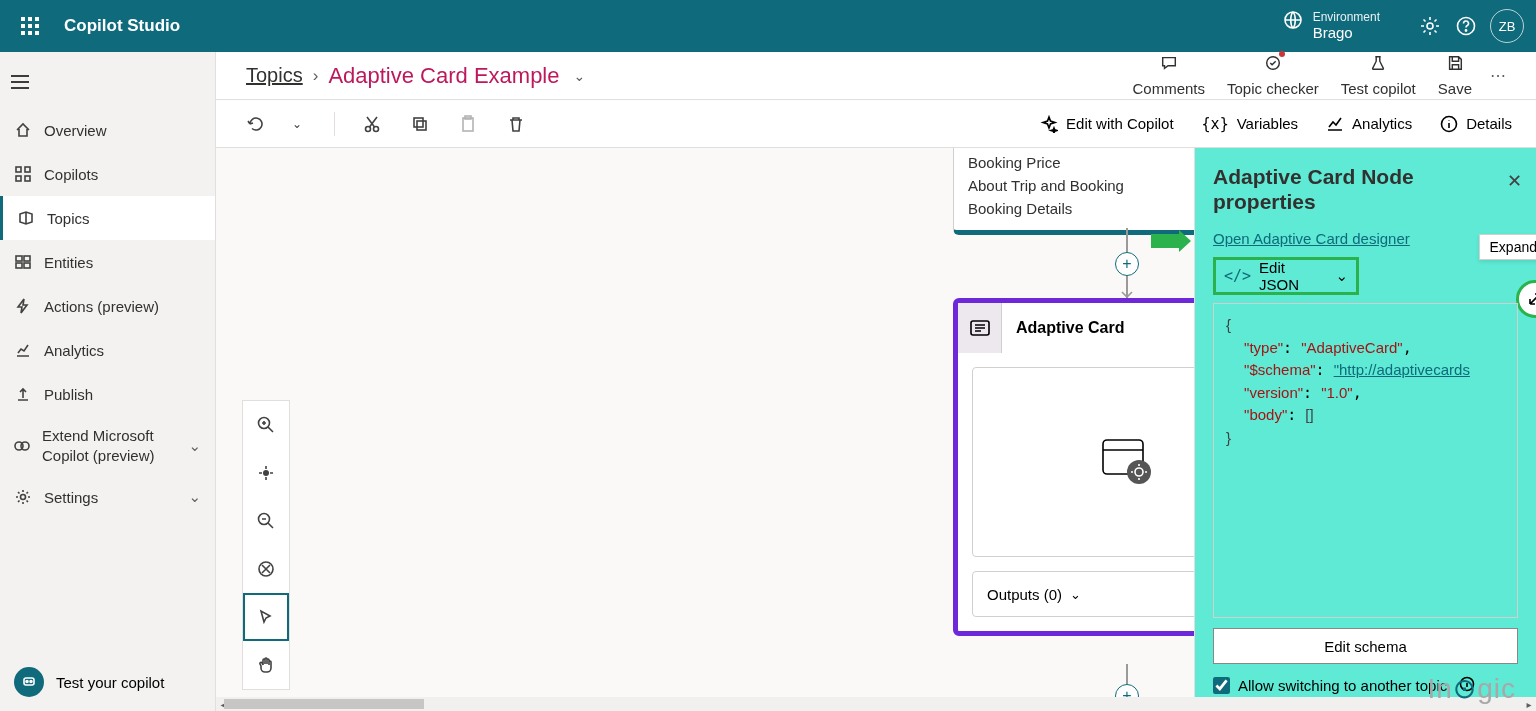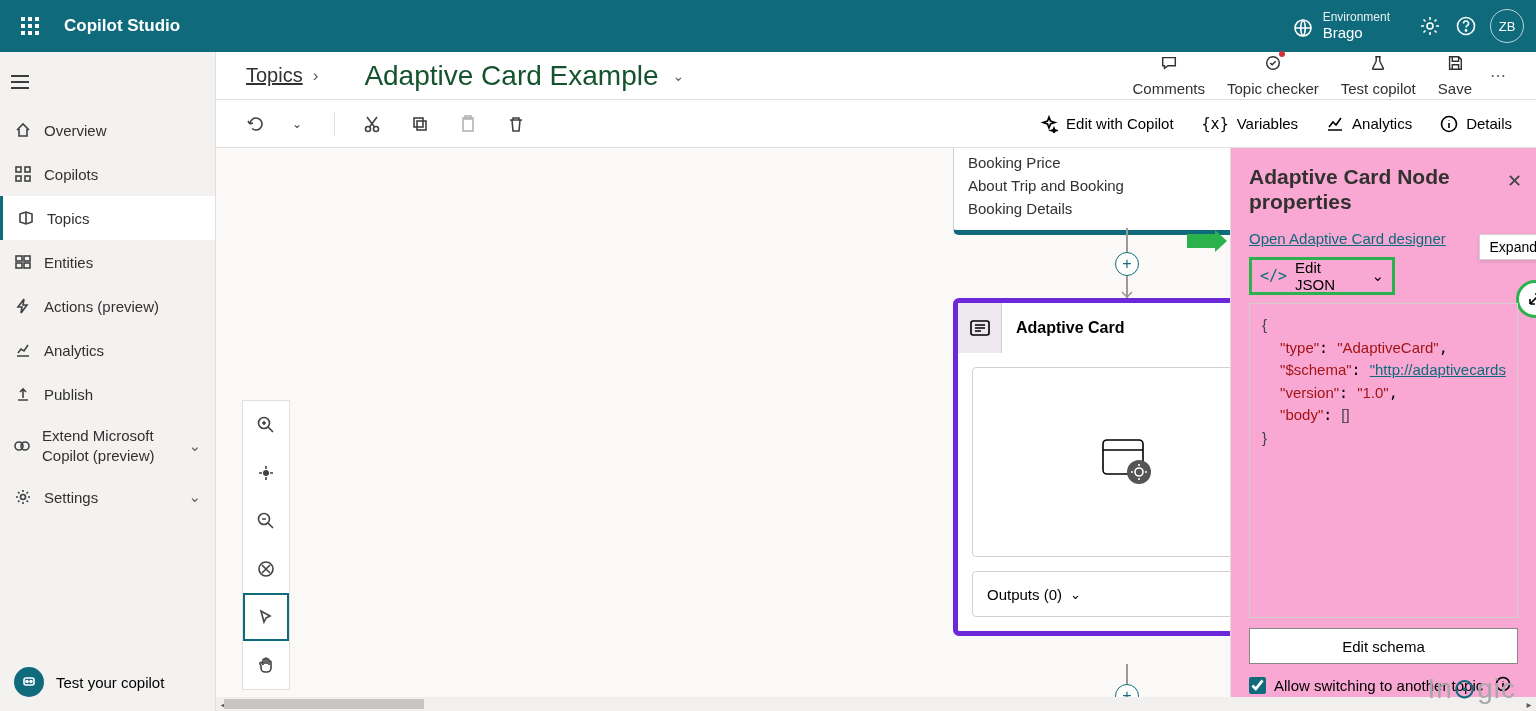--- a/index.html
+++ b/index.html
@@ -5,21 +5,21 @@
 * { margin: 0; padding: 0; box-sizing: border-box; font-family: "Segoe UI", Arial, sans-serif; }
 body { width: 1536px; height: 711px; background: #f3f2f1; overflow: hidden; position: relative; }
 
 
 .top-header { height: 52px; background: #0f6a7b; display: flex; align-items: center; padding: 0 12px; color: #fff; }
 .top-header .waffle { width: 36px; height: 36px; display: flex; align-items: center; justify-content: center; cursor: pointer; }
 .waffle-grid { display: grid; grid-template-columns: repeat(3, 4px); grid-template-rows: repeat(3, 4px); gap: 3px; }
 .waffle-grid span { background: #fff; width: 4px; height: 4px; }
 .app-title { font-size: 17px; font-weight: 600; margin-left: 16px; }
 .top-spacer { flex: 1; }
-.env-block { display:flex; align-items:flex-end; gap:10px; margin-right: 22px;}
+.env-block { display:flex; align-items:flex-start; gap:10px; margin-right: 32px;}
 .env-text { display:flex; flex-direction:column; line-height:1.2;}
 .env-label { font-size: 12px; opacity:.9;}
 .env-name { font-size: 15px; }
 .top-icon { width:36px; height:36px; display:flex; align-items:center; justify-content:center; cursor:pointer; font-size:18px;}
 .avatar { width:34px; height:34px; border:1px solid rgba(255,255,255,.7); border-radius:50%; display:flex; align-items:center; justify-content:center; font-size:13px; margin-left:6px; cursor:pointer;}
 
 
 .shell { display:flex; height: calc(711px - 52px); }
 .sidebar { width:216px; background:#f3f2f1; border-right:1px solid #e1dfdd; padding-top:10px; display:flex; flex-direction:column;}
 .hamburger { width:40px; height:40px; display:flex; align-items:center; justify-content:center; margin-bottom:6px; cursor:pointer;}
@@ -29,21 +29,21 @@
 .side-item .chev { margin-left:auto; color:#605e5c;}
 .side-icon { width:18px; display:flex; justify-content:center; font-size:16px; color:#424242;}
 .sidebar-footer { margin-top:auto; display:flex; align-items:center; gap:12px; padding:14px; font-size:15px;}
 .chat-bubble { width:30px; height:30px; background:#0f6a7b; border-radius:50%; display:flex; align-items:center; justify-content:center; color:#fff; font-size:15px;}
 
 
 .main { flex:1; background:#fff; display:flex; flex-direction:column; position:relative;}
 .breadcrumb-bar { height:48px; display:flex; align-items:center; padding:0 30px; border-bottom:1px solid #e1dfdd;}
 .crumb-link { font-size:20px; text-decoration:underline; color:#323130; cursor:pointer;}
 .crumb-sep { margin:0 10px; color:#605e5c; font-size:17px;}
-.crumb-cur { font-size:28px; color:#14532d;margin-left:36px;}
+.crumb-cur { font-size:22px; color:#be185d;}
 .crumb-chev { margin-left:14px; font-size:14px; color:#605e5c; cursor:pointer;}
 .bc-spacer { flex:1;}
 .bc-action { display:flex; align-items:center; gap:8px; margin-left:22px; font-size:15px; color:#323130; cursor:pointer;flex-direction:column;}
 .bc-action svg { width:18px; height:18px;}
 .red-dot { width:6px; height:6px; background:#d13438; border-radius:50%; position:absolute; top:-3px; right:-3px;}
 .bc-icon-wrap { position:relative; display:inline-flex;}
 .more-dots { margin-left:18px; cursor:pointer; color:#605e5c;}
 
 .toolbar { height:48px; border-bottom:1px solid #e1dfdd; display:flex; align-items:center; padding:0 24px; gap:18px;}
 .tb-btn { width:30px; height:30px; display:flex; align-items:center; justify-content:center; cursor:pointer; color:#424242;}
@@ -67,21 +67,21 @@
 .ac-body { height:190px; margin:14px; border:1px solid #d2d0ce; border-radius:4px; display:flex; align-items:center; justify-content:center;}
 .ac-outputs { margin:0 14px 14px; height:46px; border:1px solid #d2d0ce; border-radius:4px; display:flex; align-items:center; padding:0 14px; font-size:15px; cursor:pointer;}
 .ac-outputs .chev { margin-left:8px; font-size:13px;}
 
 
 .zoom-rail { position:absolute; left:26px; top:252px; width:48px; background:#fff; border:1px solid #e1dfdd; display:flex; flex-direction:column;}
 .zoom-btn { height:48px; display:flex; align-items:center; justify-content:center; cursor:pointer; color:#424242; font-size:17px;}
 .zoom-btn.sel { border:2px solid #0f6a7b;}
 
 
-.side-panel { width:306px; background:#f9a8d4; border-left:1px solid #e1dfdd; padding:16px 18px; position:relative; display:flex; flex-direction:column;}
+.side-panel { width:342px; background:#5eead4; border-left:1px solid #e1dfdd; padding:16px 18px; position:relative; display:flex; flex-direction:column;}
 .panel-title { font-size:21px; font-weight:600; color:#323130; line-height:1.2;}
 .panel-close { position:absolute; top:22px; right:14px; cursor:pointer; font-size:18px; color:#424242;}
 .panel-link { color:#0f6a7b; font-size:15px; margin-top:16px; text-decoration:underline; cursor:pointer; display:inline-block;}
 .arrow-callout { position:absolute; left:-46px; top:78px; }
 .expand-label { position:absolute; right:-12px; top:86px; background:#fff; border:1px solid #d2d0ce; padding:4px 10px; font-size:14px; box-shadow:0 2px 4px rgba(0,0,0,.1);}
 .edit-json-box { border:3px solid #2bb24c; margin-top:10px; width:146px; height:38px; display:flex; align-items:center; padding:0 8px; gap:8px; font-size:15px; cursor:pointer;}
 .json-area { margin-top:8px; border:1px solid #d2d0ce; height:316px; padding:10px 12px; font-family:Consolas,monospace; font-size:15px; line-height:1.5; position:relative; white-space:pre;}
 .json-area .brace { color:#424242;}
 .json-area .key { color:#a31515;}
 .json-area .str { color:#a31515;}

